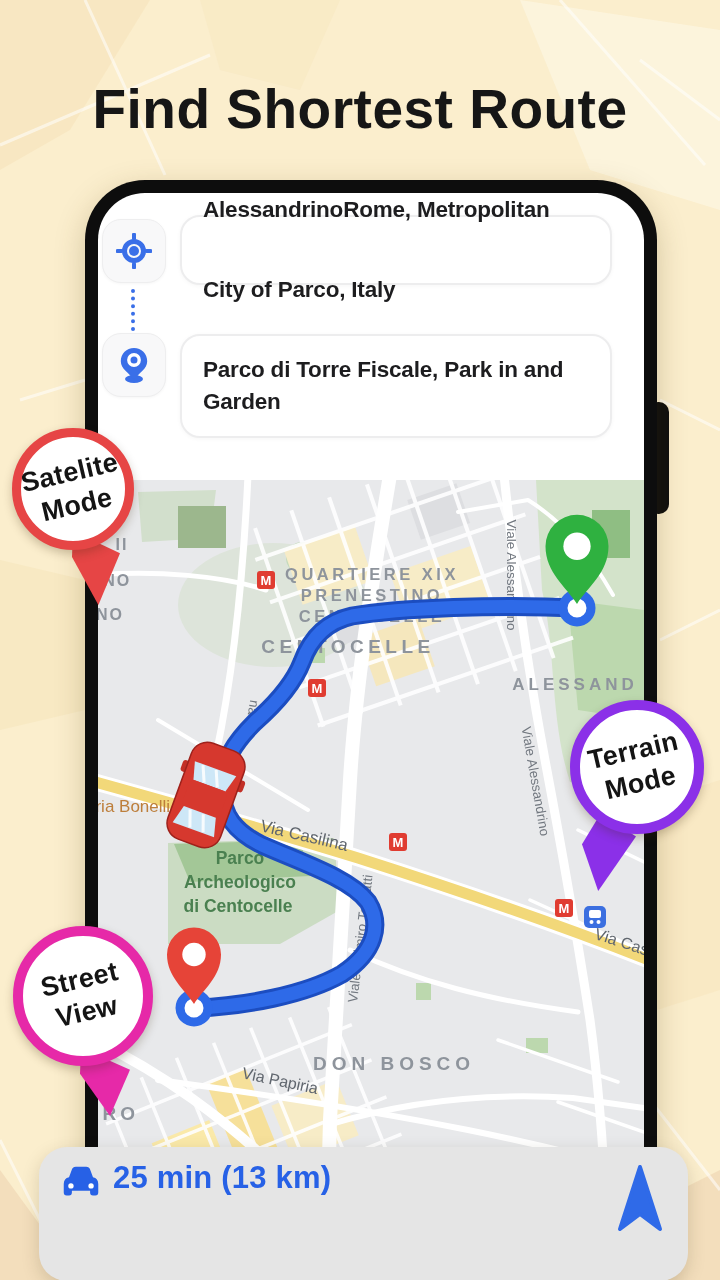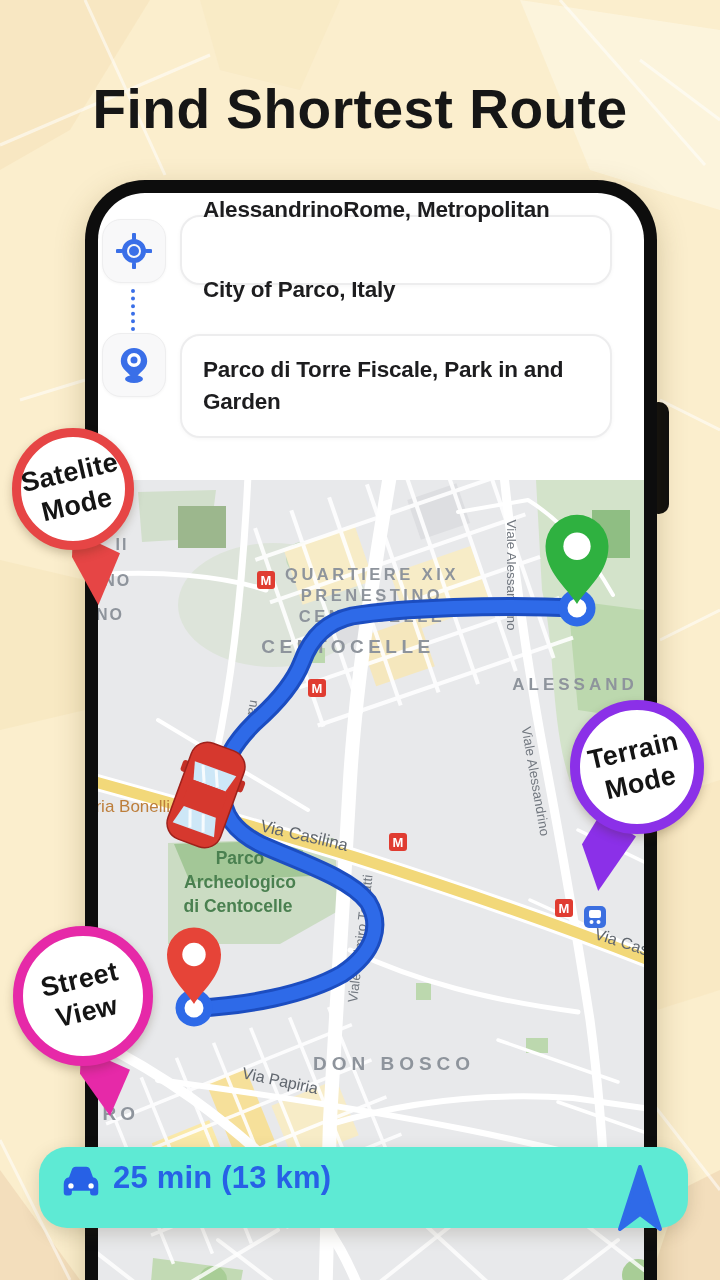--- a/index.html
+++ b/index.html
@@ -52,22 +52,22 @@
   .tail.sat      { left:72px;  top:531px; width:48px;  height:74px;  background:#e64545;
                    clip-path:polygon(2% 0%, 100% 30%, 55% 100%, 0% 35%); }
   .bubble.ter    { left:570px; top:700px; width:134px; height:134px; border:10px solid #8b30e8; }
   .tail.ter      { left:582px; top:813px; width:54px;  height:78px;  background:#8b30e8;
                    clip-path:polygon(35% 0%, 100% 30%, 30% 100%, 0% 40%); }
   .bubble.str    { left:13px;  top:926px; width:140px; height:140px; border:10px solid #e629a8; }
   .tail.str      { left:80px;  top:1048px; width:50px; height:68px;  background:#e629a8;
                    clip-path:polygon(2% 0%, 100% 32%, 60% 100%, 0% 38%); }
 
   
-  .info-card { position:absolute; left:39px; top:1147px; width:649px; height:81px;
-    background:#5eead4; border-radius:28px; z-index:5; box-shadow:0 6px 18px rgba(60,50,20,.18); }
+  .info-card { position:absolute; left:39px; top:1147px; width:649px; height:134px;
+    background:#e5e5e5; border-radius:28px; z-index:5; box-shadow:0 6px 18px rgba(60,50,20,.18); }
   .info-card .car-ic { position:absolute; left:19px; top:15px; }
   .info-card .dur { position:absolute; left:74px; top:13px; font-size:31px; font-weight:700;
     color:#2761e6; letter-spacing:.2px; }
   .info-card .sub { position:absolute; left:20px; top:57px; font-size:27px; color:#5c6066;
     white-space:nowrap; }
   .info-card .nav-ic { position:absolute; right:22px; top:14px; }
 
   svg text { font-family:"Liberation Sans",sans-serif; }
 </style>
 </head>

